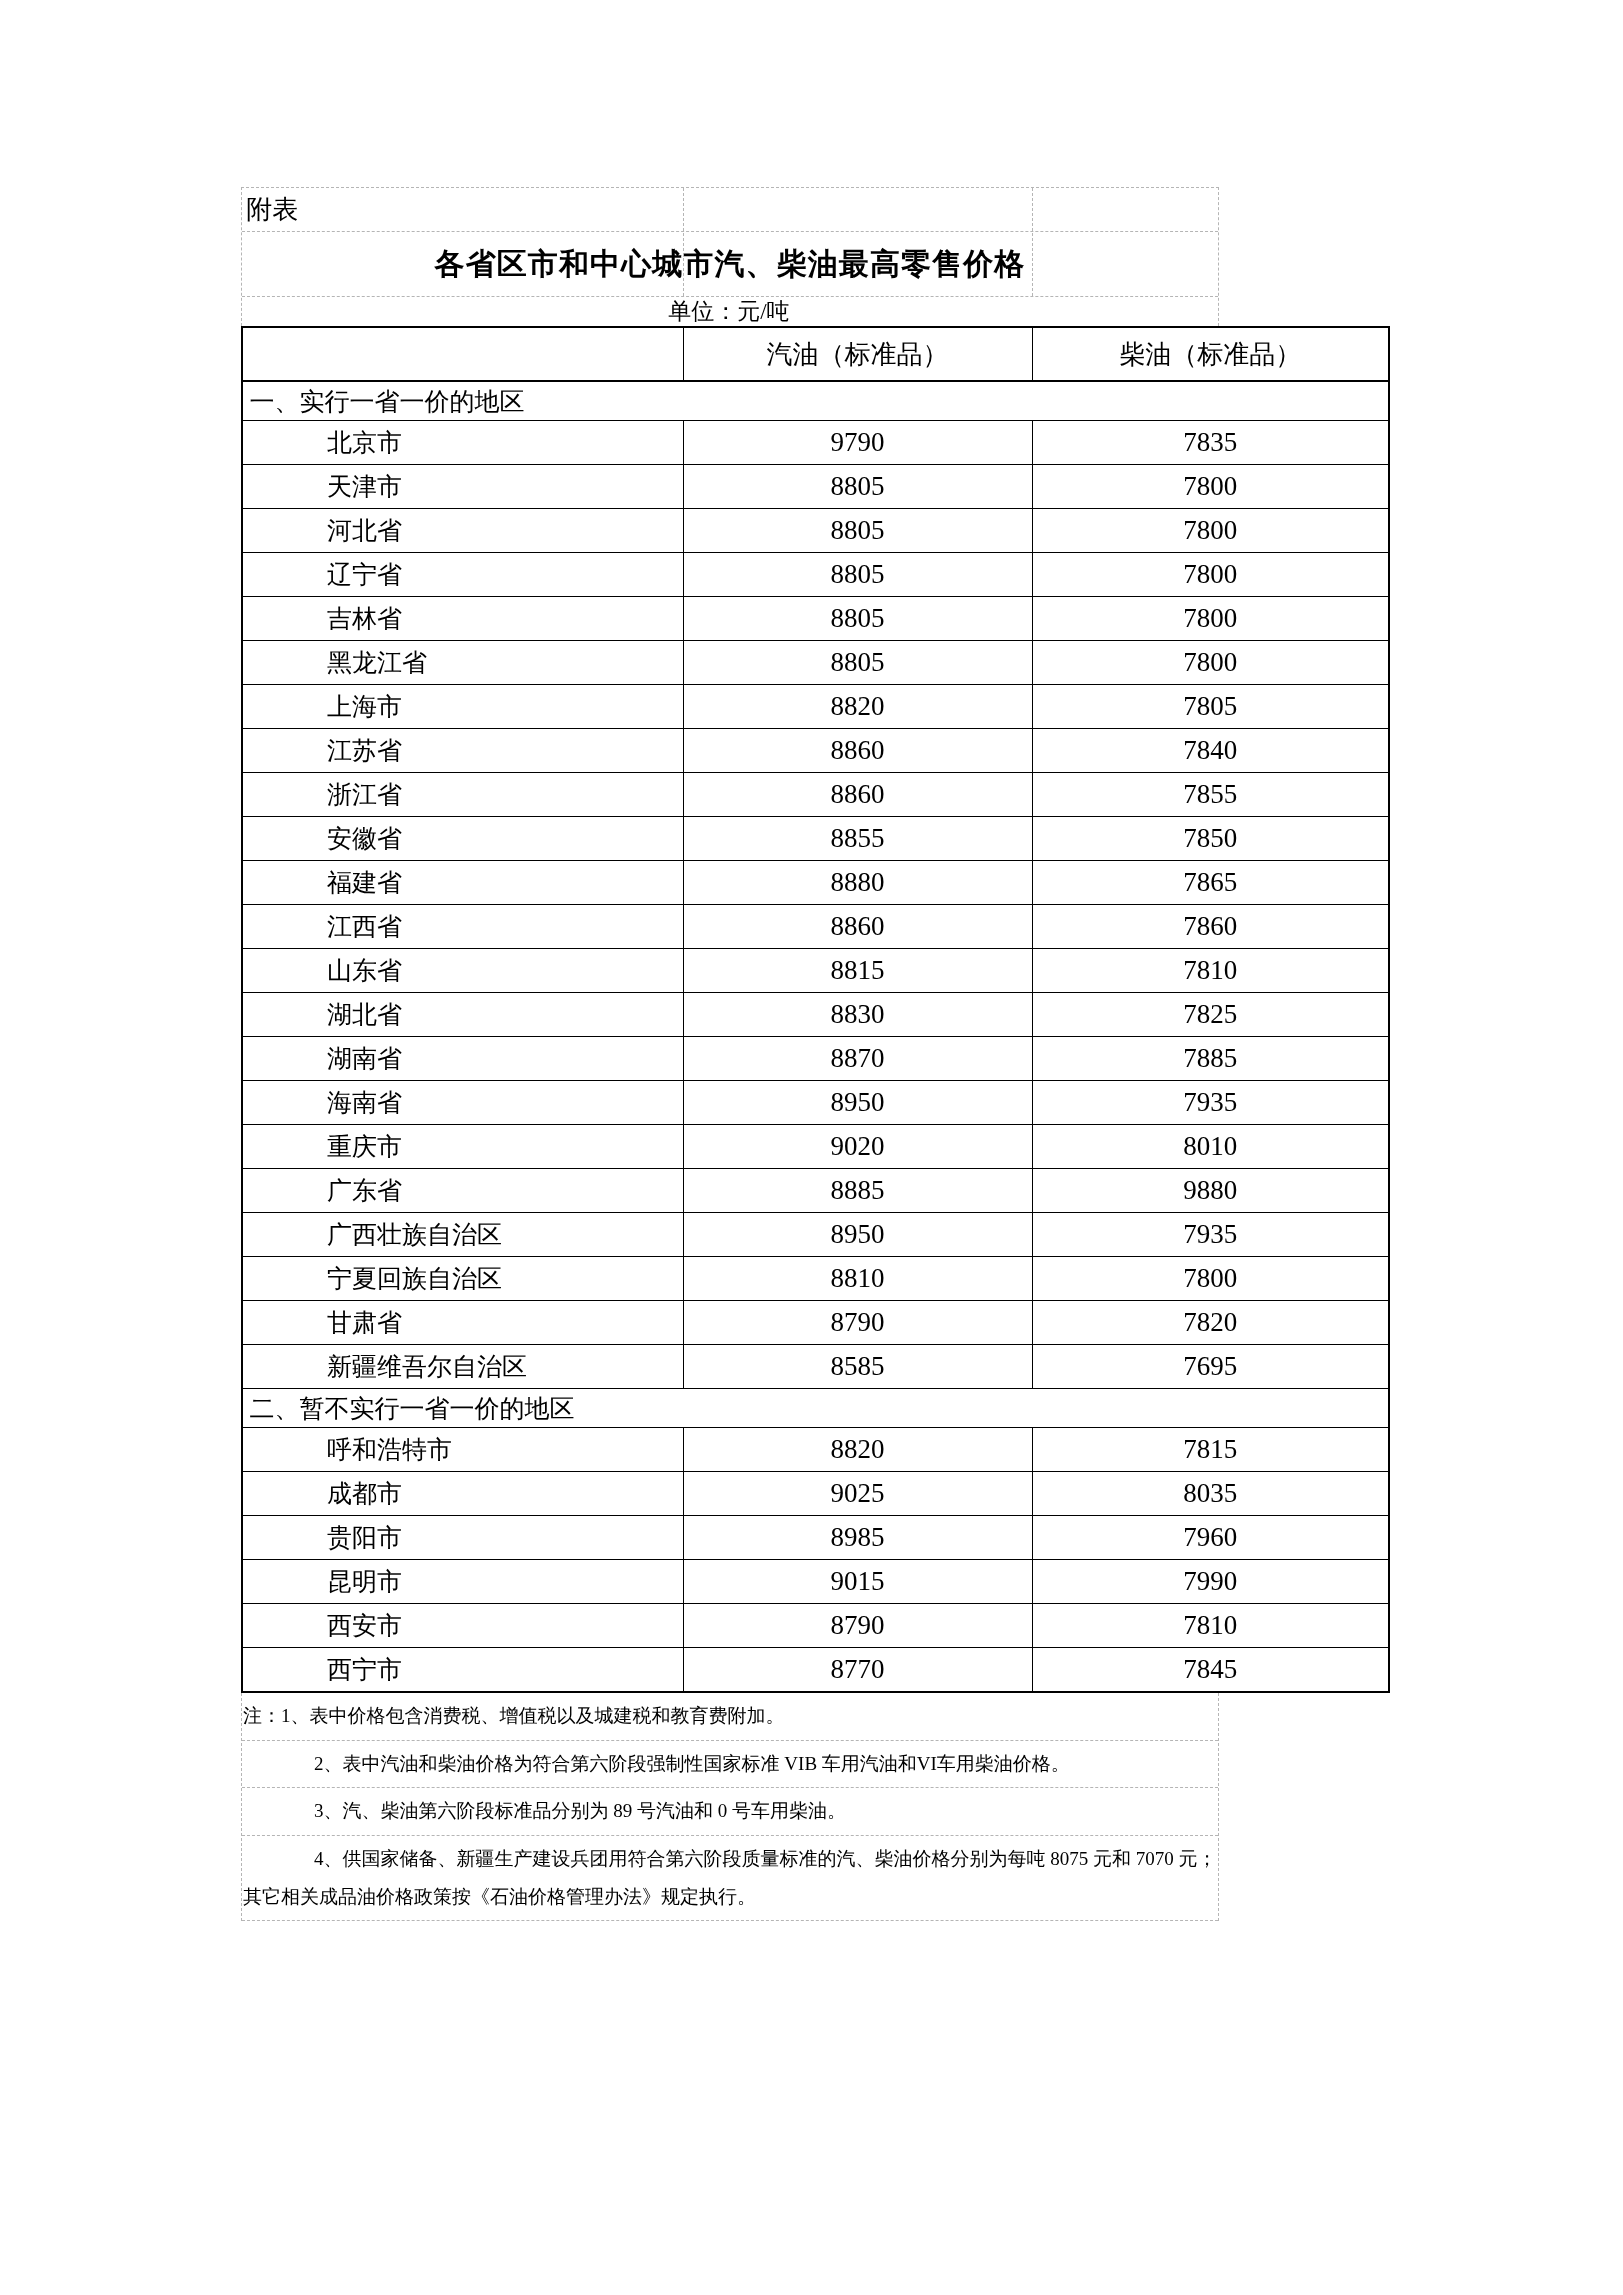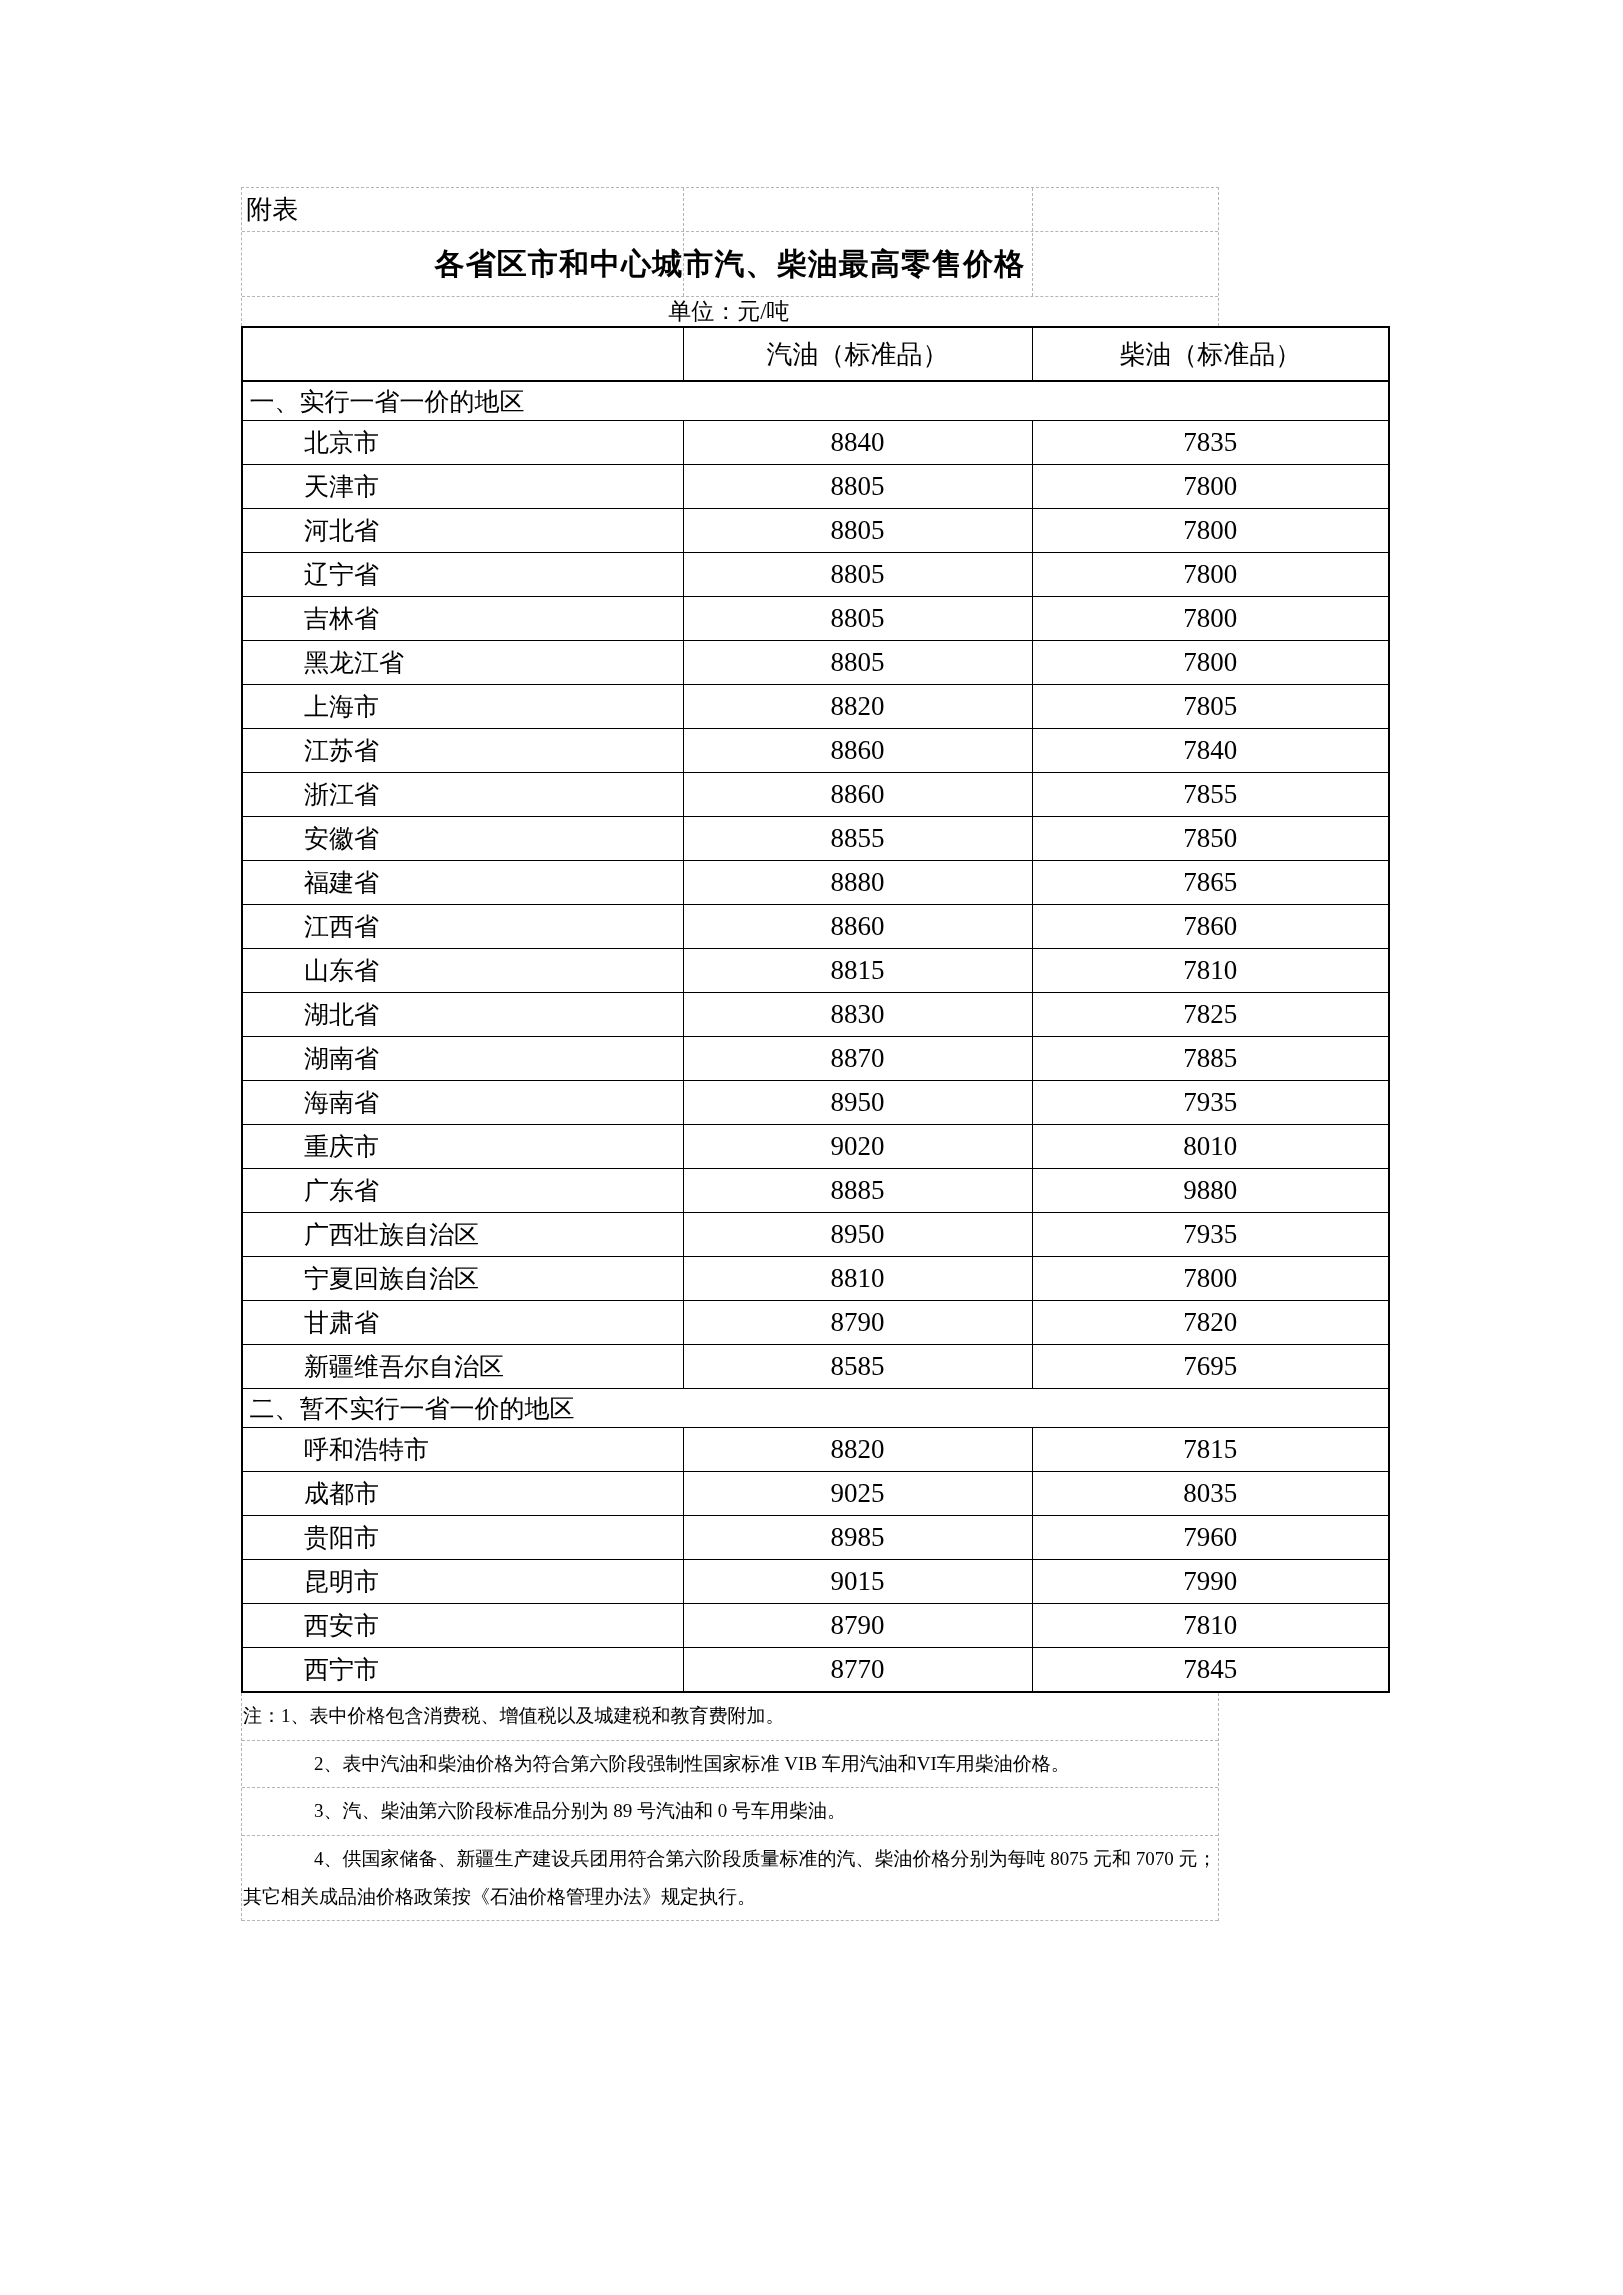--- a/index.html
+++ b/index.html
@@ -26,21 +26,21 @@
   
   table.main{border-collapse:collapse;table-layout:fixed;width:1147px;}
   table.main{border:2.2px solid #000;}
   col.c1{width:441px;} col.c2{width:349px;} col.c3{width:357px;}
   table.main td{border:1.1px solid #000;border-top:1.6px solid #000;border-bottom:1.6px solid #000;
                 overflow:hidden;white-space:nowrap;}
   tr.header-row td{height:50px;border-top:2.7px solid #000;border-bottom:2.7px solid #000;
                    text-align:center;font-size:26px;}
   tr.section-row td{height:36px;font-size:25px;padding-left:6.5px;border-left:2.2px solid #000;border-right:2.2px solid #000;}
   tr.data-row td{height:41px;}
-  td.region{font-size:25px;padding-left:61px;}
+  td.region{font-size:25px;padding-left:84px;}
   td.num{text-align:center;font-size:27px;font-family:"Liberation Serif","DejaVu Serif",serif;}
   tr.last-row td{border-bottom:2.7px solid #000;}
   
   .notes{border-left:1.1px dashed #b5b5b5;border-right:1.1px dashed #b5b5b5;}
   .note{font-size:19px;line-height:38px;padding:4.3px 1.1px 4.3px 1.1px;
         border-bottom:1.1px dashed #b5b5b5;font-family:Liberation Serif, serif;}
   .note.indent{text-indent:71px;}
 </style>
 </head>
 <body>
@@ -71,21 +71,21 @@
       <tr class="header-row">
         <td></td>
         <td>汽油（标准品）</td>
         <td>柴油（标准品）</td>
       </tr>
     <tr class="section-row">
           <td colspan="3">一、实行一省一价的地区</td>
         </tr>
         <tr class="data-row">
           <td class="region">北京市</td>
-          <td class="num">8840</td>
+          <td class="num">9790</td>
           <td class="num">7835</td>
         </tr>
         <tr class="data-row">
           <td class="region">天津市</td>
           <td class="num">8805</td>
           <td class="num">7800</td>
         </tr>
         <tr class="data-row">
           <td class="region">河北省</td>
           <td class="num">8805</td>

